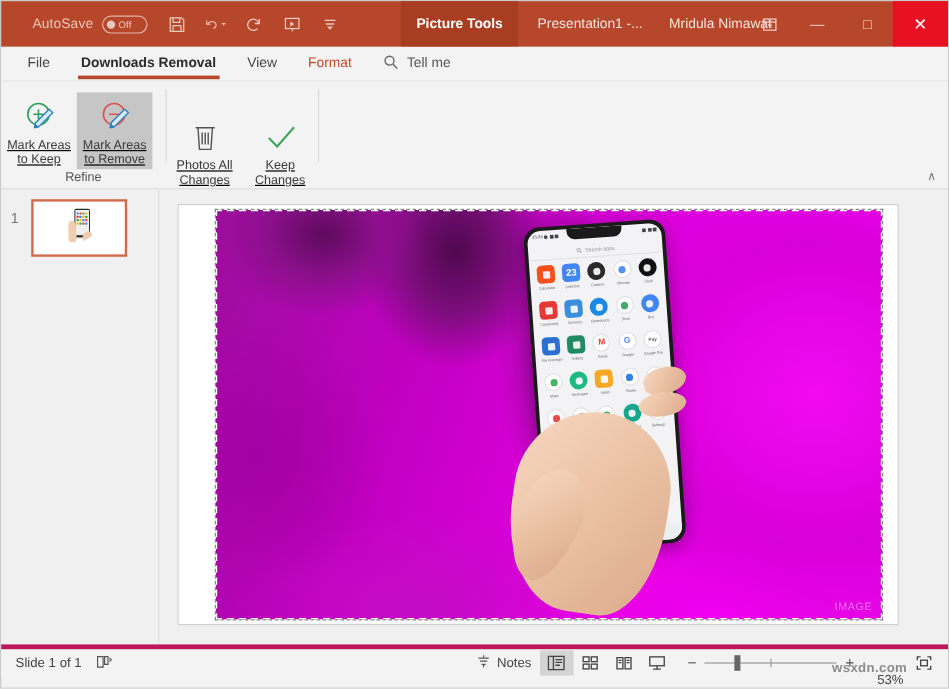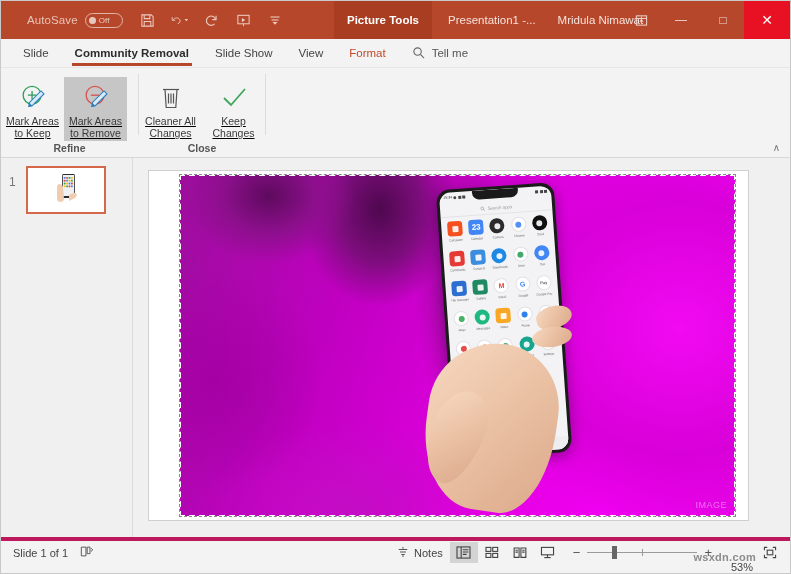--- a/index.html
+++ b/index.html
@@ -115,21 +115,21 @@
     height: 90px;
     background: #f3f3f3;
     border-bottom: 1px solid #d8d8d8;
     display: flex;
     position: relative;
   }
   .grp { display: flex; flex-direction: column; height: 90px; position: relative; }
   .grp-items { flex: 1; display: flex; align-items: flex-end; padding-top: 5px; text-decoration: underline; }
   .grp-label {
     height: 17px; font-size: 10.5px; color: #555;
-    text-align: center; line-height: 14px; font-weight: bold;
+    text-align: center; line-height: 14px;
   }
   .grp-sep { width: 1px; background: #dcdcdc; margin: 6px 0 22px 0; }
 
   .bigbtn {
     width: 63px;
     display: flex; flex-direction: column; align-items: center;
     padding: 4px 2px 2px 2px;
     font-size: 10.5px; color: #3a3a3a; text-align: center; line-height: 12px;
   }
   .bigbtn.sel { background: #c6c6c6; }
@@ -391,23 +391,22 @@
             <path d="M7 10V6.5M5.2 8.2L7 6.4l1.8 1.8"></path>
         </svg>
       </span>
       <span class="win-btn" style="font-size:12px">—</span>
       <span class="win-btn" style="font-size:12px">□</span>
       <span class="win-btn close" style="font-size:14px">✕</span>
     </div>
   </div>
 
   <div class="ribbon-tabs">
-    <span class="rtab first">Slide</span>
-    <span class="rtab active">Community Removal</span>
-    <span class="rtab">Slide Show</span>
+    <span class="rtab first">File</span>
+    <span class="rtab active">Downloads Removal</span>
     <span class="rtab">View</span>
     <span class="rtab format">Format</span>
 
     <span class="tellme">
       <span>
         <svg width="13" height="13" viewBox="0 0 14 14" fill="none" stroke="#666" stroke-width="1.2">
           <circle cx="6" cy="6" r="4"></circle>
             <path d="M9 9l4 4"></path>
         </svg>
       </span>
@@ -454,35 +453,34 @@
     <div class="grp" style="width:126px">
       <div class="grp-items">
         <div class="bigbtn">
           <span class="ic">
             <svg width="26" height="28" viewBox="0 0 26 28" fill="none" stroke="#555" stroke-width="1.2">
               <path d="M5 5.5h16"></path>
               <path d="M7 5.5l1.2 18h9.6L19 5.5"></path>
               <path d="M10.5 9.5v10M13 9.5v10M15.5 9.5v10"></path>
             </svg>
           </span>
-          <span>Cleaner All</span>
+          <span>Photos All</span>
           <span>Changes</span>
         </div>
 
         <div class="bigbtn">
           <span class="ic">
             <svg width="28" height="28" viewBox="0 0 28 28" fill="none" stroke="#3ea55a" stroke-width="1.8">
               <path d="M4 14l7 7L25 5"></path>
             </svg>
           </span>
           <span>Keep</span>
           <span>Changes</span>
         </div>
       </div>
-      <div class="grp-label">Close</div>
     </div>
 
     <div class="grp-sep"></div>
 
     <span class="collapse-ribbon">∧</span>
   </div>
 
   <div class="main">
 
     <div class="thumbpane">

